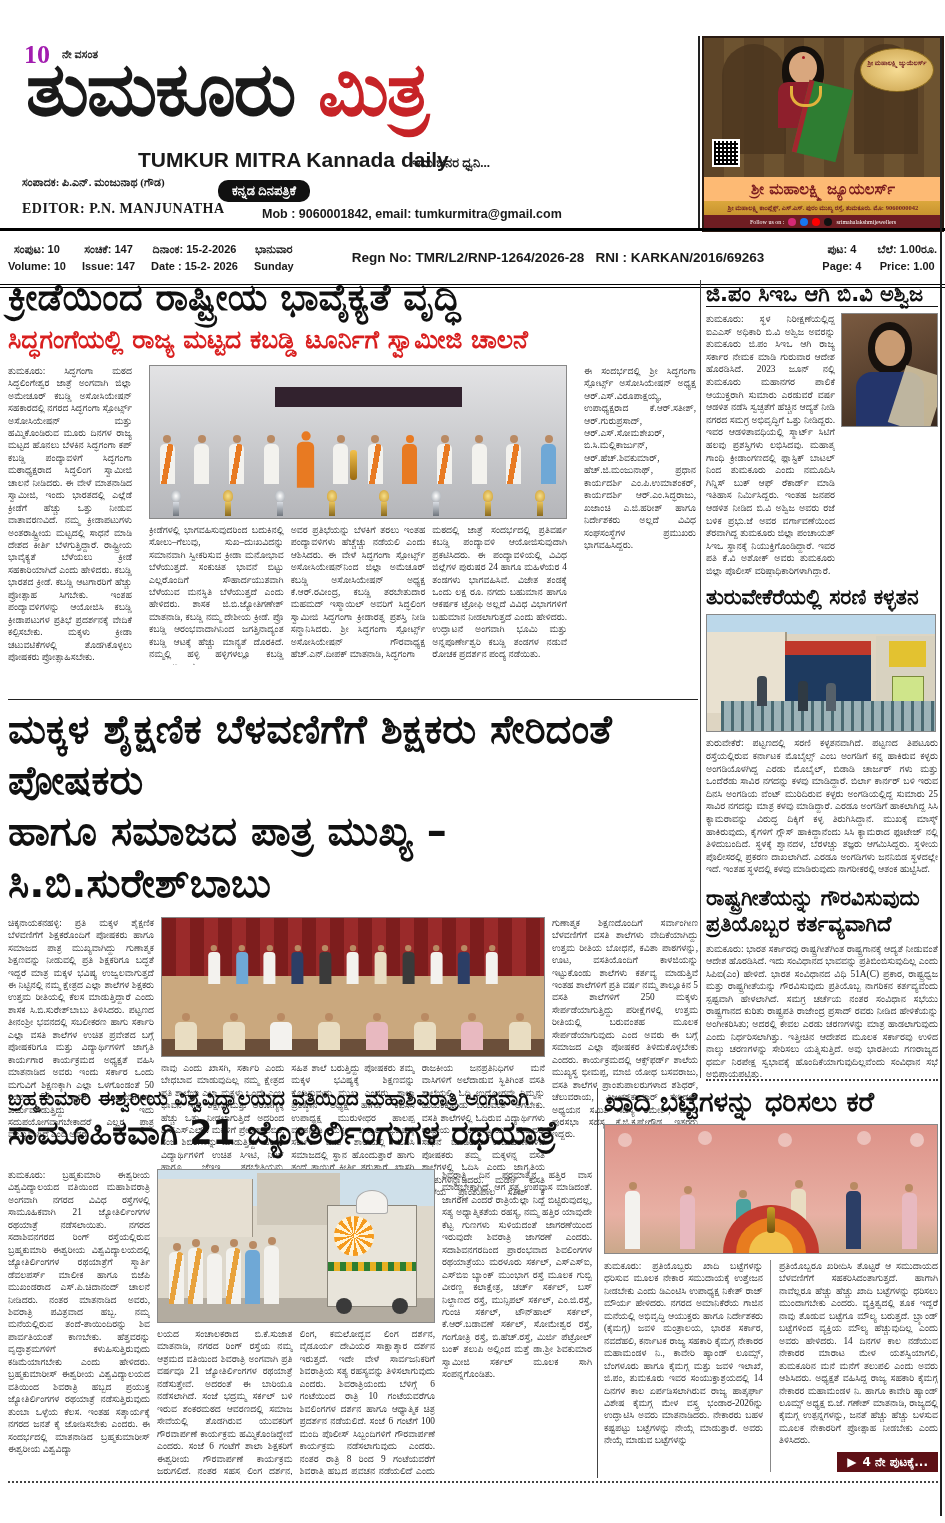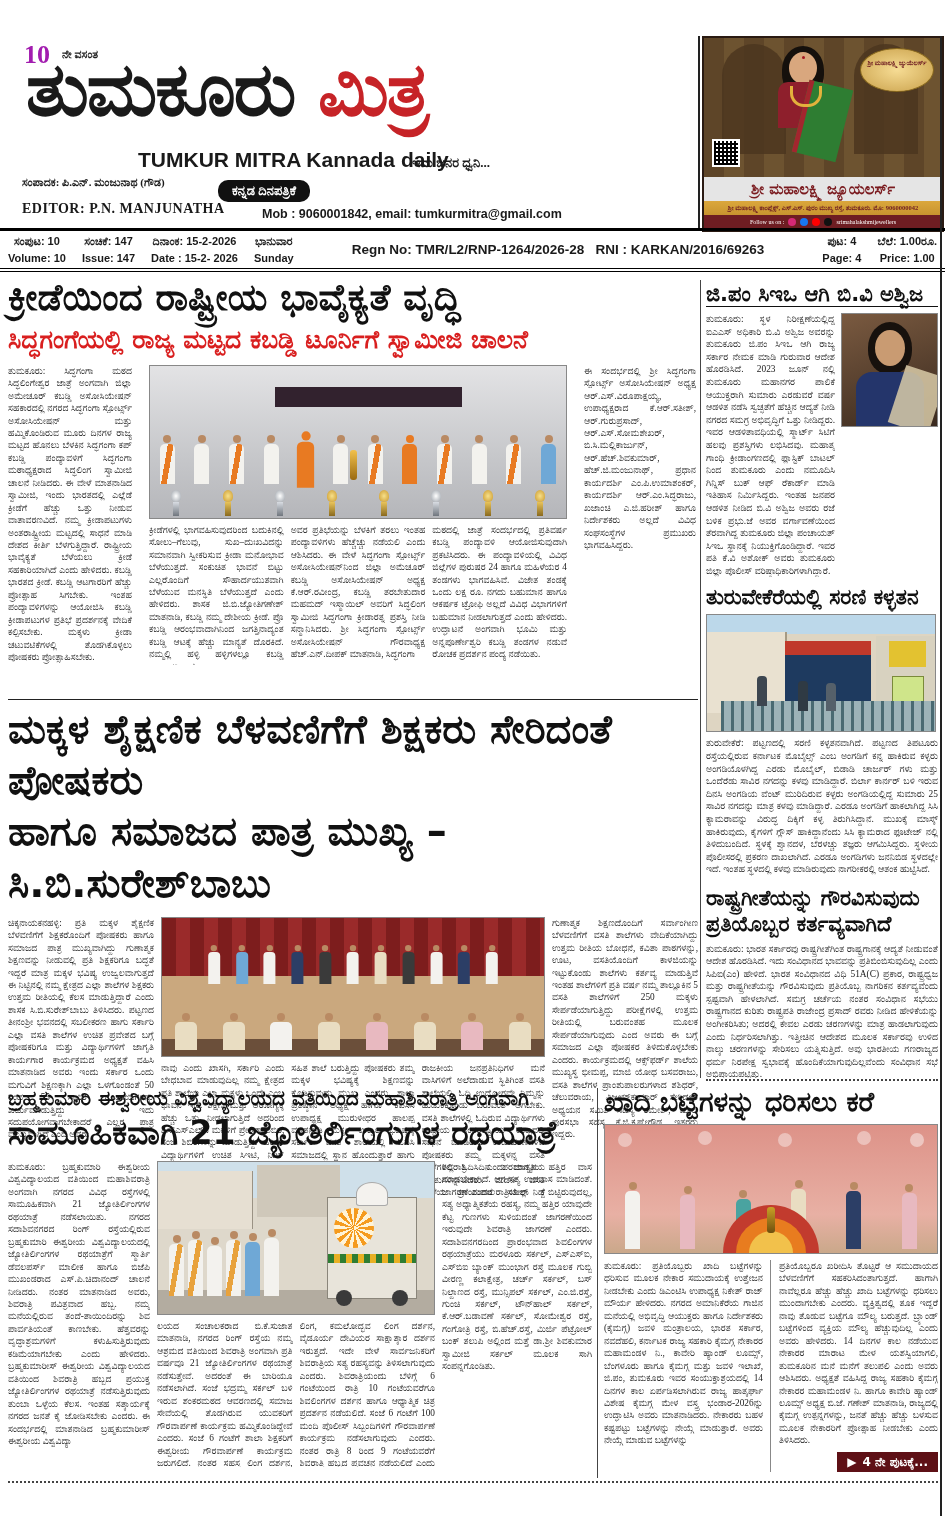--- a/index.html
+++ b/index.html
@@ -31,27 +31,27 @@
   .ad-bindi{position:absolute;left:98px;top:18px;width:3px;height:3px;border-radius:50%;background:#a31420;}
   .ad-blouse{position:absolute;left:74px;top:44px;width:52px;height:46px;border-radius:10px 10px 0 0;background:#8e1f2c;}
   .ad-saree{position:absolute;left:96px;top:46px;width:40px;height:74px;background:#2e7d32;transform:rotate(14deg);border-left:5px solid #a3262e;}
   .ad-necklace{position:absolute;left:86px;top:48px;width:26px;height:18px;border:3px solid #e3b23c;border-top:none;border-radius:0 0 14px 14px;}
   .ad-seal{position:absolute;right:8px;top:10px;width:74px;height:44px;border-radius:50%;
            background:radial-gradient(#f6dc94,#c9a04a);border:1px solid #8a6a1f;
            color:#6e1d22;font-size:6.5px;font-weight:bold;text-align:center;padding-top:10px;box-sizing:border-box;line-height:1.2;}
   .ad-qr{position:absolute;left:8px;bottom:10px;width:24px;height:24px;background:#fff;border:2px solid #fff;
          background-image:repeating-linear-gradient(0deg,#000 0 2px,transparent 2px 4px),
                           repeating-linear-gradient(90deg,#000 0 2px,transparent 2px 4px);}
-  .ad-brand{background:#e5e5e5;color:#7a1a1e;font-weight:bold;font-size:15px;text-align:center;
+  .ad-brand{background:#fdba74;color:#7a1a1e;font-weight:bold;font-size:15px;text-align:center;
             padding:3px 2px;font-family:"DejaVu Sans",sans-serif;}
   .ad-address{background:linear-gradient(#dba73c,#c8942f);color:#6e1d22;font-size:6.5px;font-weight:bold;text-align:center;padding:3px 2px;}
   .ad-social{background:#6e1d22;color:#fff;font-size:6px;display:flex;align-items:center;justify-content:center;gap:4px;padding:3px 0 4px;}
   .dot{width:8px;height:8px;border-radius:50%;display:inline-block;}
   
-  .infobar{left:0;top:228px;width:945px;height:44px;border-top:3px solid #000;border-bottom:4px double #000;
+  .infobar{left:0;top:228px;width:945px;height:60px;border-top:3px solid #000;border-bottom:4px double #000;
            display:flex;align-items:center;box-sizing:border-box;font-family:"Liberation Sans",sans-serif;}
   .ib-cell{text-align:center;font-weight:bold;font-size:11px;line-height:1.5;padding:0 8px;white-space:nowrap;}
   .ib-center{flex:1;text-align:center;font-weight:bold;font-size:13.5px;white-space:nowrap;}
   
   .headline{font-family:"DejaVu Sans","Liberation Sans",sans-serif;font-weight:bold;color:#111;}
   .red-head{color:#d91f1f;}
   .bodytxt{font-size:9.3px;line-height:1.34;text-align:justify;overflow:hidden;}
   .colset{display:flex;gap:7px;}
   .col{flex:1;overflow:hidden;}
   .photo{position:relative;overflow:hidden;border:1px solid #888;background:#ddd;}
@@ -375,21 +375,21 @@
           <div class="col bodytxt">ರಾಜಕೀಯ ಜನಪ್ರತಿನಿಧಿಗಳ ಮನೆ ವಾಸಿಗಳಿಗೆ ಅಲೆದಾಡುವ ಸ್ಥಿತಿಗಿಂತ ವಸತಿ ಶಾಲೆಯಲ್ಲಿ ಓದಿ ಉದ್ಯೋಗವೇ ನಿಮ್ಮನ್ನು ಹುಡುಕಿಕೊಂಡು ಬರುವಂತೆ ಆಗಬೇಕು. ವಸತಿ ಶಾಲೆಗಳಲ್ಲಿ ಓದಿರುವ ವಿದ್ಯಾರ್ಥಿಗಳು ರಾಷ್ಟ್ರೀಯ ಅಂತರಾಷ್ಟ್ರೀಯ ಮಟ್ಟದಲ್ಲಿ ಸಾಧನೆ ಮಾಡಿರುವ ಉದಾಹರಣೆಗಳಿವೆ ಪೋಷಕರು ತಮ್ಮ ಮಕ್ಕಳನ್ನ ವಸತಿ ಶಾಲೆಗಳಲ್ಲಿ ಓದಿಸಿ ಎಂದು ಜಾಗೃತಿಯ ಮಾತುಗಳನ್ನಾಡಿದರು. ಮರ್ಡೇ ವಸತಿ ಶಾಲೆಯ ಪ್ರಾಂಶುಪಾಲ ಸತೀಶ್ ಕೆ ಮಾತನಾಡಿ ಉತ್ತಮ ರೀತಿಯಲ್ಲಿ</div>
         </div>
       </div>
       <div class="bodytxt" style="flex:1;">ಗುಣಾತ್ಮಕ ಶಿಕ್ಷಣದೊಂದಿಗೆ ಸರ್ವಾಂಗೀಣ ಬೆಳವಣಿಗೆಗೆ ವಸತಿ ಶಾಲೆಗಳು ವೇದಿಕೆಯಾಗಿದ್ದು ಉತ್ತಮ ರೀತಿಯ ಬೋಧನೆ, ಕವಿತಾ ಪಾಠಗಳನ್ನು, ಊಟ, ವಸತಿಯೊಂದಿಗೆ ಕಾಳಜಿಯನ್ನು ಇಟ್ಟುಕೊಂಡು ಶಾಲೆಗಳು ಕರ್ತವ್ಯ ಮಾಡುತ್ತಿವೆ ಇಂತಹ ಶಾಲೆಗಳಿಗೆ ಪ್ರತಿ ವರ್ಷ ನಮ್ಮ ತಾಲ್ಲೂಕಿನ 5 ವಸತಿ ಶಾಲೆಗಳಿಗೆ 250 ಮಕ್ಕಳು ಸೇರ್ಪಡೆಯಾಗುತ್ತಿದ್ದು ಪರೀಕ್ಷೆಗಳಲ್ಲಿ ಉತ್ತಮ ರೀತಿಯಲ್ಲಿ ಬರುವಂತಹ ಮೂಲಕ ಸೇರ್ಪಡೆಯಾಗುವುದು ಎಂದ ಅವರು ಈ ಬಗ್ಗೆ ಸಮಾಜದ ಎಲ್ಲಾ ಪೋಷಕರ ತಿಳಿದುಕೊಳ್ಳಬೇಕು ಎಂದರು. ಕಾರ್ಯಕ್ರಮದಲ್ಲಿ ಆಕ್ಸ್‌ಫರ್ಡ್ ಶಾಲೆಯ ಮುಖ್ಯಸ್ಥ ಭೀಮಪ್ಪ, ಮಾಜಿ ಯೋಧ ಬಸವರಾಜು, ವಸತಿ ಶಾಲೆಗಳ ಪ್ರಾಂಶುಪಾಲರುಗಳಾದ ಶಶಿಧರ್, ಚೆಲುವರಾಯ, ವಿಜಯ್‌ಕುಮಾರ್ ಸೇರಿದಂತೆ ಅಧ್ಯಯನ ಸಮಿತಿ ಸದಸ್ಯ ರಮೇಶ್, ಮಾಜಿ ಪುರಸಭಾ ಸದಸ್ಯ ಕೆ.ಜಿ.ಕೃಷ್ಣೇಗೌಡ, ಇತರರು ಇದ್ದರು.</div>
     </div>
   </div>
 
   <div class="abs" style="left:8px;top:1086px;width:584px;height:392px;overflow:hidden;">
     <div class="headline" style="font-size:20px;">ಬ್ರಹ್ಮಕುಮಾರಿ ಈಶ್ವರೀಯ ವಿಶ್ವವಿದ್ಯಾಲಯದ ವತಿಯಿಂದ ಮಹಾಶಿವರಾತ್ರಿ ಅಂಗವಾಗಿ</div>
     <div class="headline" style="font-size:33px;margin-top:3px;">ಸಾಮೂಹಿಕವಾಗಿ 21 ಜ್ಯೋತಿರ್ಲಿಂಗುಗಳ ರಥಯಾತ್ರೆ</div>
-    <div style="display:flex;gap:7px;margin-top:8px;height:306px;">
+    <div style="display:flex;gap:7px;margin-top:16px;height:306px;">
       <div class="bodytxt" style="width:142px;flex:none;">ತುಮಕೂರು: ಬ್ರಹ್ಮಕುಮಾರಿ ಈಶ್ವರೀಯ ವಿಶ್ವವಿದ್ಯಾಲಯದ ವತಿಯಿಂದ ಮಹಾಶಿವರಾತ್ರಿ ಅಂಗವಾಗಿ ನಗರದ ವಿವಿಧ ರಸ್ತೆಗಳಲ್ಲಿ ಸಾಮೂಹಿಕವಾಗಿ 21 ಜ್ಯೋತಿರ್ಲಿಂಗಗಳ ರಥಯಾತ್ರೆ ನಡೆಸಲಾಯಿತು. ನಗರದ ಸದಾಶಿವನಗರದ ರಿಂಗ್ ರಸ್ತೆಯಲ್ಲಿರುವ ಬ್ರಹ್ಮಕುಮಾರಿ ಈಶ್ವರೀಯ ವಿಶ್ವವಿದ್ಯಾಲಯದಲ್ಲಿ ಜ್ಯೋತಿರ್ಲಿಂಗಗಳ ರಥಯಾತ್ರೆಗೆ ಸ್ಮಾರ್ತಿ ಡೆವಲಪರ್ಸ್ ಮಾಲೀಕ ಹಾಗೂ ಬಿಜೆಪಿ ಮುಖಂಡರಾದ ಎಸ್.ಪಿ.ಚಿದಾನಂದ್ ಚಾಲನೆ ನೀಡಿದರು. ನಂತರ ಮಾತನಾಡಿದ ಅವರು, ಶಿವರಾತ್ರಿ ಪವಿತ್ರವಾದ ಹಬ್ಬ. ನಮ್ಮ ಮನೆಯಲ್ಲಿರುವ ತಂದೆ-ತಾಯಿಂದಿರನ್ನು ಶಿವ ಪಾರ್ವತಿಯಂತೆ ಕಾಣಬೇಕು. ಹೆತ್ತವರನ್ನು ವೃದ್ಧಾಶ್ರಮಗಳಿಗೆ ಕಳುಹಿಸುತ್ತಿರುವುದು ಕಡಿಮೆಯಾಗಬೇಕು ಎಂದು ಹೇಳಿದರು. ಬ್ರಹ್ಮಕುಮಾರೀಸ್ ಈಶ್ವರೀಯ ವಿಶ್ವವಿದ್ಯಾಲಯದ ವತಿಯಿಂದ ಶಿವರಾತ್ರಿ ಹಬ್ಬದ ಪ್ರಯುಕ್ತ ಜ್ಯೋತಿರ್ಲಿಂಗಗಳ ರಥಯಾತ್ರೆ ನಡೆಸುತ್ತಿರುವುದು ತುಂಬಾ ಒಳ್ಳೆಯ ಕೆಲಸ. ಇಂತಹ ಸತ್ಕಾರ್ಯಕ್ಕೆ ನಗರದ ಜನತೆ ಕೈ ಜೋಡಿಸಬೇಕು ಎಂದರು. ಈ ಸಂದರ್ಭದಲ್ಲಿ ಮಾತನಾಡಿದ ಬ್ರಹ್ಮಕುಮಾರೀಸ್ ಈಶ್ವರೀಯ ವಿಶ್ವವಿದ್ಯಾ</div>
       <div style="width:278px;flex:none;display:flex;flex-direction:column;gap:5px;">
         <div class="photo" style="height:152px;flex:none;background:linear-gradient(180deg,#cfe0ea 0 24%,#ded8cb 24% 84%,#b3aca0 84%);">
           <div style="position:absolute;left:0;top:6%;width:34%;height:38%;background:#e6dfd2;border-right:1px solid #9a9documentelement;border-right:1px solid #9a9284;"></div>
           <div style="position:absolute;left:36%;top:2%;width:30%;height:34%;background:#cfc8ba;"></div>
           <div style="position:absolute;left:4%;bottom:12%;display:flex;gap:4px;align-items:flex-end;">
             <div class="person">
                 <div class="hd"></div>
                 <div class="bd" style="height:52px;background-image:linear-gradient(100deg,transparent 36%,#e8a23c 36%,#e8a23c 58%,transparent 58%);"></div>
               </div>

